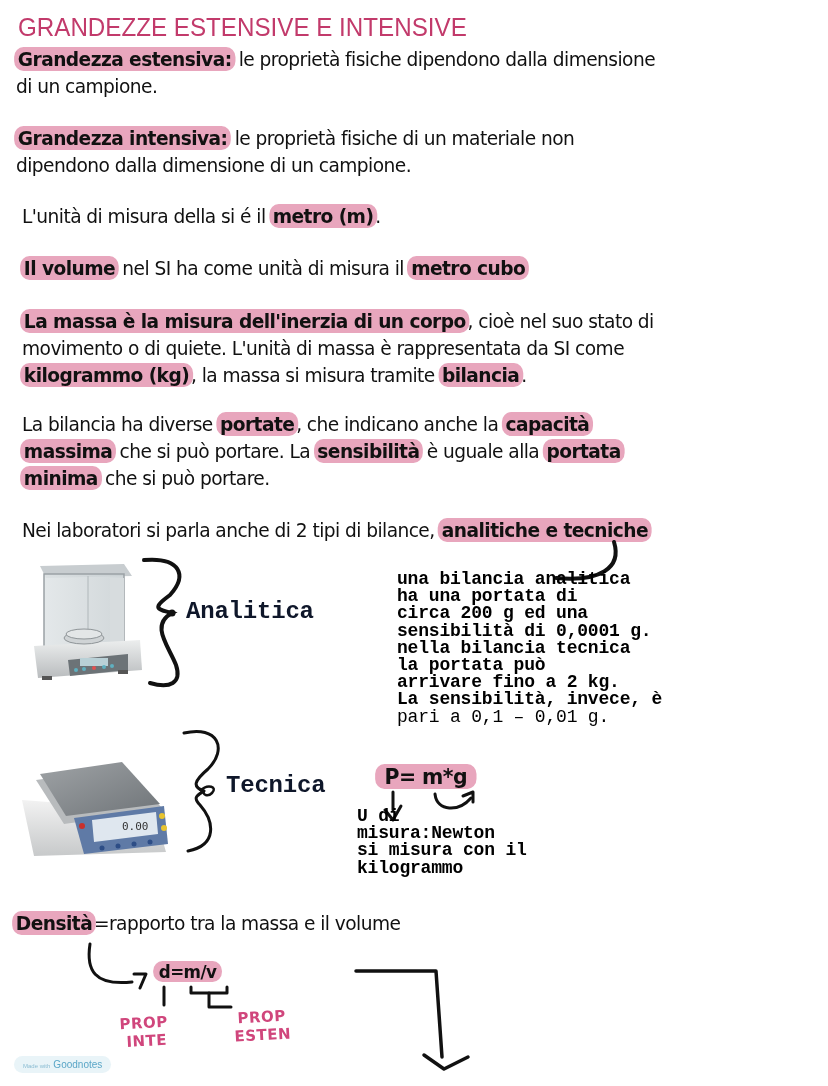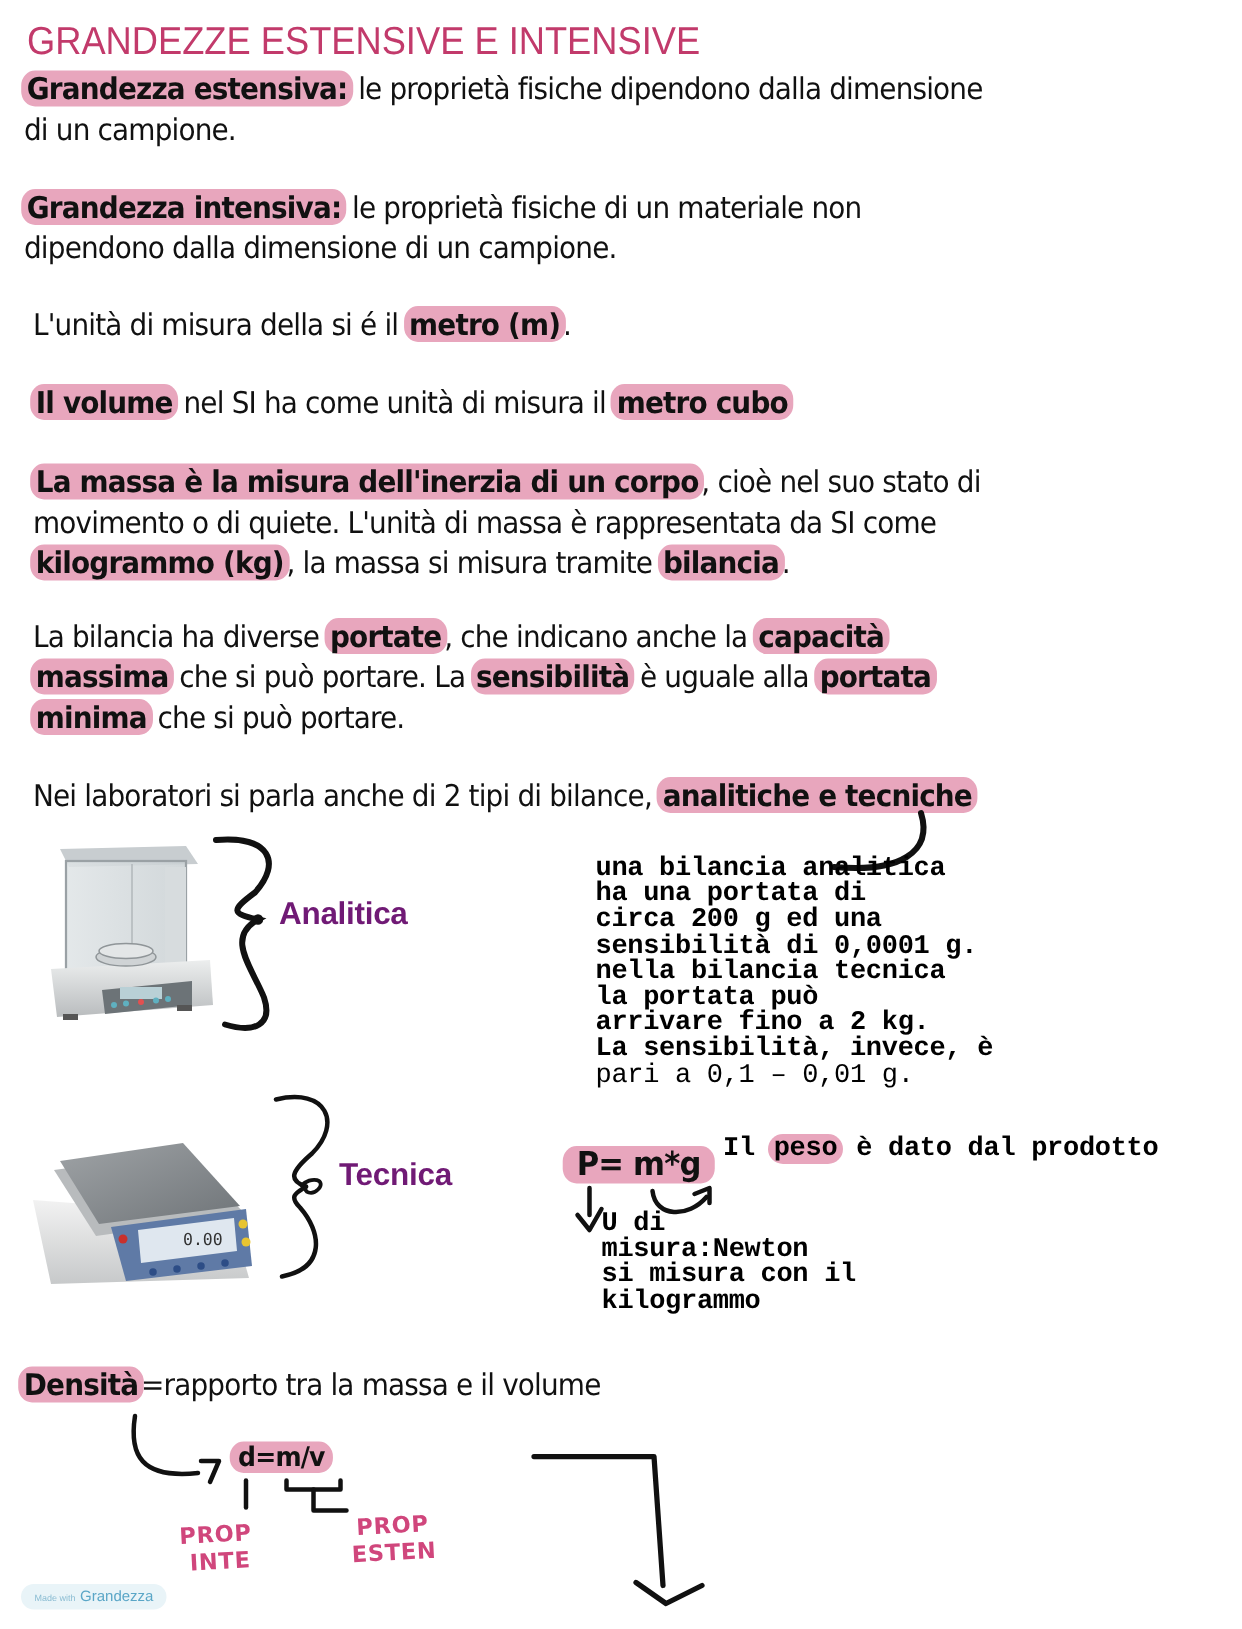--- a/index.html
+++ b/index.html
@@ -27,22 +27,22 @@
       background: #e8a6bd;
       border-radius: 10px;
       padding: 0 4px;
       margin: 0 -2px;
     }
     .small {
       font-size: 18px; line-height: 17.2px; font-weight: bold; letter-spacing: -0.2px;
       font-family: Liberation Mono, monospace; color: #000000; white-space: nowrap;
     }
     .pink-label {
-      font-family: Liberation Sans, sans-serif; font-weight: bold;
-      color: #701a75; font-size: 21px; letter-spacing: -0.2px;
+      font-family: Liberation Mono, monospace; font-weight: bold;
+      color: #0f172a; font-size: 24px; letter-spacing: -0.2px;
     }
     .hand-pink {
       font-family: "DejaVu Sans", sans-serif; font-weight: bold;
       color: #d0467c; font-size: 15px; line-height: 18px; letter-spacing: 0.5px;
       transform: rotate(-3deg);
     }
     .img-box { border-radius: 4px; overflow: hidden; text-align: right; }
     .badge {
       left: 14px; top: 1056px; padding: 3px 9px; border-radius: 10px;
       background: #e9f4f8; color: #5aa6c7; font-size: 10px;
@@ -179,28 +179,27 @@
 
 <div class="abs p" style="left:377px;top:763px;font-size:22px;">
   <span class="hl" style="padding:0 10px;">P= m*g</span>
 </div>
 <svg class="abs" style="left:375px;top:788px;" width="100" height="40">
   <line x1="18" y1="4" x2="18" y2="22" stroke="#111" stroke-width="3" stroke-linecap="round"></line>
   <path d="M10,22 L18,32 L26,18" fill="none" stroke="#111" stroke-width="3" stroke-linecap="round" stroke-linejoin="round"></path>
   <path d="M60,6 C62,24 84,24 96,10" fill="none" stroke="#111" stroke-width="3" stroke-linecap="round"></path>
   <path d="M88,8 L98,4 L98,14" fill="none" stroke="#111" stroke-width="3" stroke-linecap="round" stroke-linejoin="round"></path>
 </svg>
-<div class="abs small" style="left:357px;top:808px;margin-left:44px;">
+<div class="abs small" style="left:357px;top:808px;">
   <div>U di</div>
   <div>misura:Newton</div>
   <div>si misura con il</div>
   <div>kilogrammo</div>
 </div>
 <div class="abs small" style="left:482px;top:758px;">
-  <div><span>Il </span><span class="hl">peso</span><span> è dato dal prodotto</span></div>
 </div>
 
 <div class="abs p" style="left:14px;top:910px;">
   <span class="hl">Densità</span><span class="n">=rapporto tra la massa e il volume</span>
 </div>
 
 <svg class="abs" style="left:84px;top:940px;" width="90" height="50">
   <path d="M6,4 C2,30 10,46 48,42" fill="none" stroke="#111" stroke-width="3" stroke-linecap="round"></path>
   <path d="M50,34 L62,34 L56,48" fill="none" stroke="#111" stroke-width="3" stroke-linecap="round" stroke-linejoin="round"></path>
 </svg>
@@ -220,14 +219,14 @@
   <div style="padding-left:4px;">PROP</div>
   <div>ESTEN</div>
 </div>
 
 <svg class="abs" style="left:350px;top:965px;" width="130" height="121">
   <path d="M6,6 L86,6 L92,92" fill="none" stroke="#111" stroke-width="3.5" stroke-linecap="round" stroke-linejoin="round"></path>
   <path d="M74,90 L94,104 L118,92" fill="none" stroke="#111" stroke-width="3.5" stroke-linecap="round" stroke-linejoin="round"></path>
 </svg>
 
 <div class="abs badge">
-  <span class="small-made">Made with</span><span>Grandezza</span>
+  <span class="small-made">Made with</span><span>Goodnotes</span>
 </div>
 
 </body></html>

